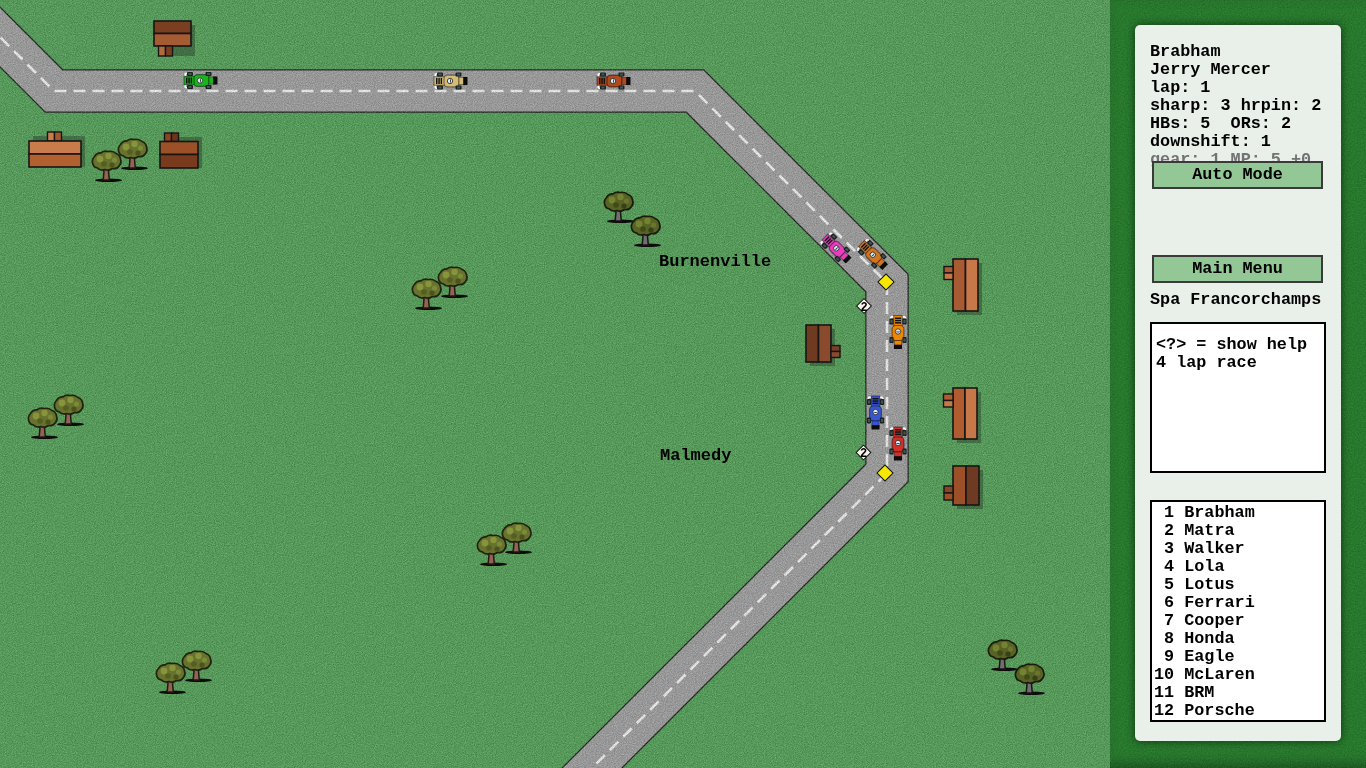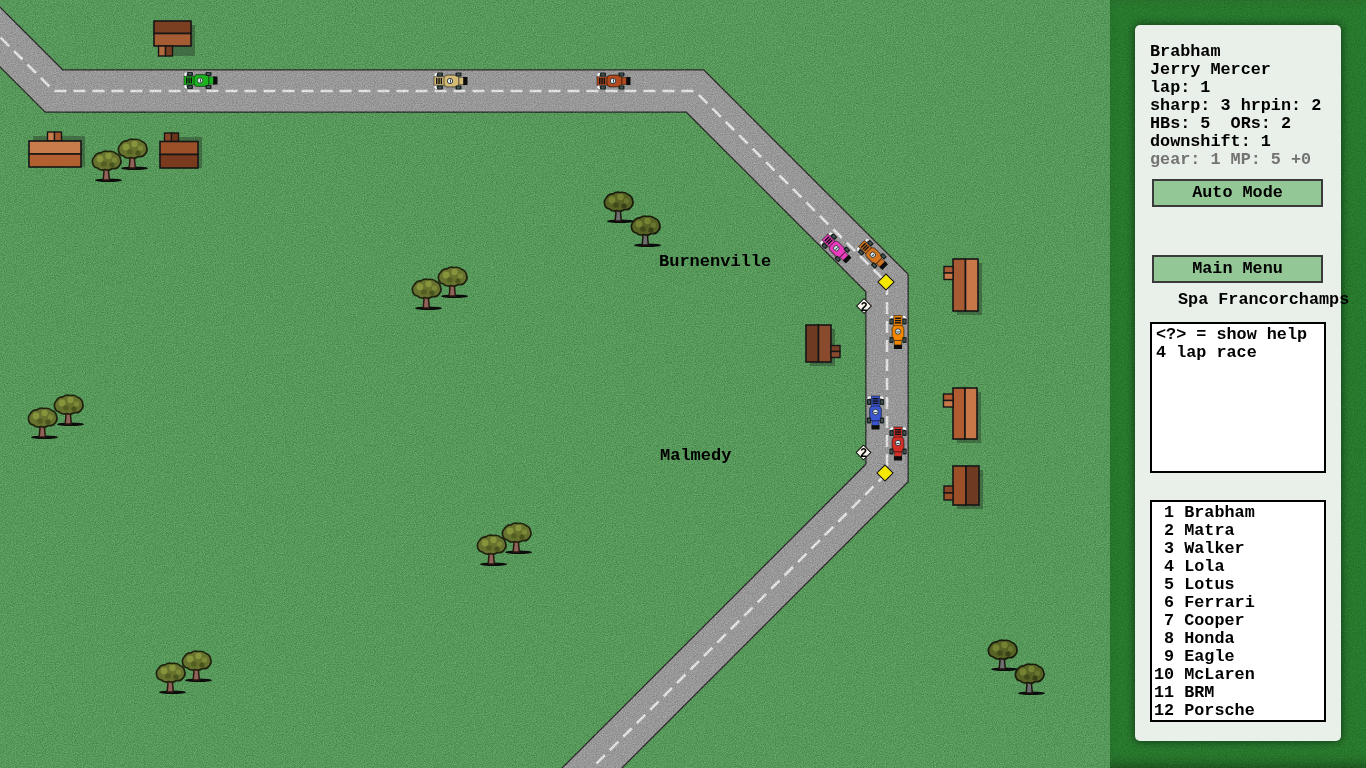--- a/index.html
+++ b/index.html
@@ -217,29 +217,29 @@
 <div id="panel">
 
 <div class="t" id="info">Brabham
 Jerry Mercer
 lap: 1
 sharp: 3 hrpin: 2
 HBs: 5  ORs: 2
 downshift: 1
 <span id="gearline">gear: 1 MP: 5 +0</span></div>
 
-<div class="btn" style="top:154px;">Auto Mode</div>
+<div class="btn" style="top:136px;">Auto Mode</div>
 
 
 <div class="btn" style="top:230px;">Main Menu</div>
 
-<div class="t" style="left:15px;top:266px;margin-left:28px;">Spa Francorchamps</div>
+<div class="t" style="left:15px;top:266px;">Spa Francorchamps</div>
 
 <div class="wbox" style="top:297px;height:151px;">
-<div class="t" style="left:4px;top:2px;">&lt;?&gt; = show help
+<div class="t" style="left:4px;top:12px;">&lt;?&gt; = show help
 4 lap race</div>
 </div>
 
 <div class="wbox" style="top:475px;height:222px;padding-left:12px;">
 <div class="t" style="left:2px;top:2px;"> 1 Brabham
  2 Matra
  3 Walker
  4 Lola
  5 Lotus
  6 Ferrari

